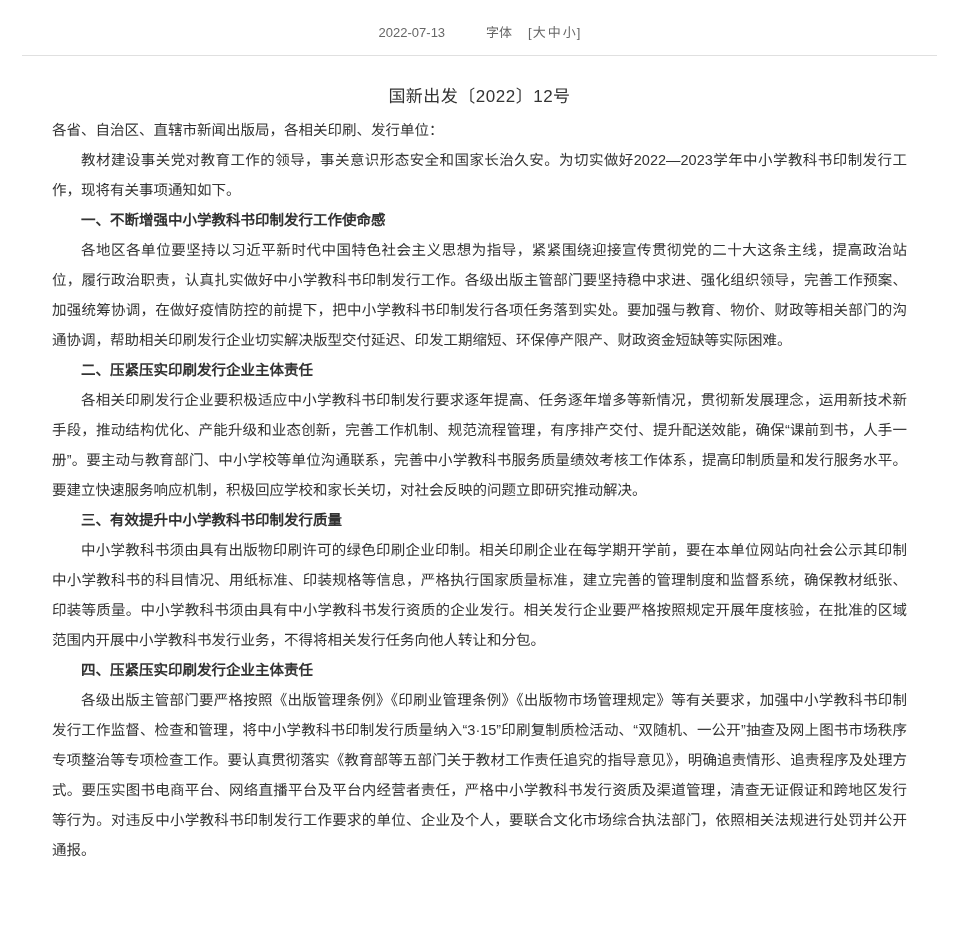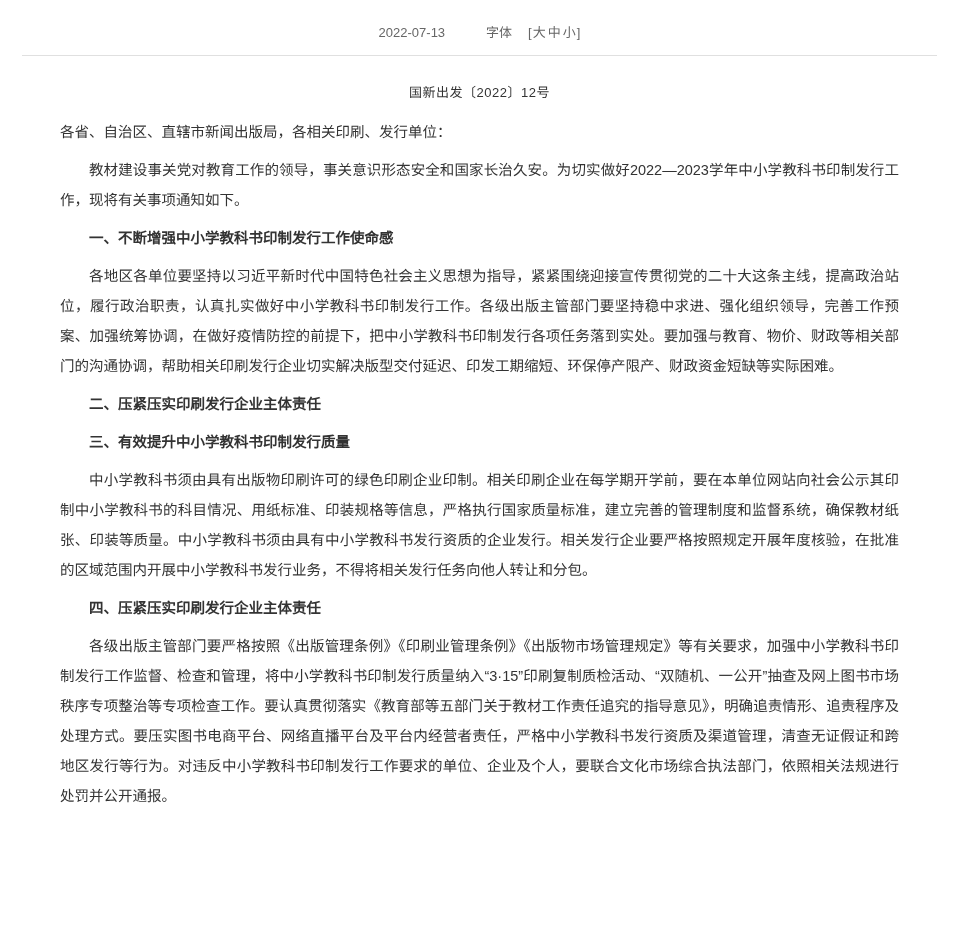--- a/index.html
+++ b/index.html
@@ -50,35 +50,35 @@
     color: #666666;
     text-decoration: none;
     margin: 0 1px;
   }
   .divider {
     border-top: 1px solid #e0e0e0;
     margin: 0 22px;
   }
   .doc-number {
     text-align: center;
-    font-size: 13px;
+    font-size: 17px;
     color: #333333;
     padding-top: 26px;
     padding-bottom: 8px;
     letter-spacing: 0.5px;
   }
   .content {
     padding: 0 52px 24px 52px;
     font-size: 14.5px;
     line-height: 30px;
     color: #333333;
     text-align: justify;
   }
   .content p {
-    margin: 8px;
+    margin: 0;
     padding: 0;
   }
   .content p.indent {
     text-indent: 2em;
   }
   .content p.section {
     text-indent: 2em;
     font-weight: bold;
   }
   .content p.plain {
@@ -98,20 +98,21 @@
   <div class="divider"></div>
 
   <div class="doc-number">国新出发〔2022〕12号</div>
 
   <div class="content">
     <p class="plain">各省、自治区、直辖市新闻出版局，各相关印刷、发行单位：</p>
     <p class="indent">教材建设事关党对教育工作的领导，事关意识形态安全和国家长治久安。为切实做好2022—2023学年中小学教科书印制发行工作，现将有关事项通知如下。</p>
     <p class="section">一、不断增强中小学教科书印制发行工作使命感</p>
     <p class="indent">各地区各单位要坚持以习近平新时代中国特色社会主义思想为指导，紧紧围绕迎接宣传贯彻党的二十大这条主线，提高政治站位，履行政治职责，认真扎实做好中小学教科书印制发行工作。各级出版主管部门要坚持稳中求进、强化组织领导，完善工作预案、加强统筹协调，在做好疫情防控的前提下，把中小学教科书印制发行各项任务落到实处。要加强与教育、物价、财政等相关部门的沟通协调，帮助相关印刷发行企业切实解决版型交付延迟、印发工期缩短、环保停产限产、财政资金短缺等实际困难。</p>
     <p class="section">二、压紧压实印刷发行企业主体责任</p>
+    <p class="indent">各相关印刷发行企业要积极适应中小学教科书印制发行要求逐年提高、任务逐年增多等新情况，贯彻新发展理念，运用新技术新手段，推动结构优化、产能升级和业态创新，完善工作机制、规范流程管理，有序排产交付、提升配送效能，确保“课前到书，人手一册”。要主动与教育部门、中小学校等单位沟通联系，完善中小学教科书服务质量绩效考核工作体系，提高印制质量和发行服务水平。要建立快速服务响应机制，积极回应学校和家长关切，对社会反映的问题立即研究推动解决。</p>
     <p class="section">三、有效提升中小学教科书印制发行质量</p>
     <p class="indent">中小学教科书须由具有出版物印刷许可的绿色印刷企业印制。相关印刷企业在每学期开学前，要在本单位网站向社会公示其印制中小学教科书的科目情况、用纸标准、印装规格等信息，严格执行国家质量标准，建立完善的管理制度和监督系统，确保教材纸张、印装等质量。中小学教科书须由具有中小学教科书发行资质的企业发行。相关发行企业要严格按照规定开展年度核验，在批准的区域范围内开展中小学教科书发行业务，不得将相关发行任务向他人转让和分包。</p>
     <p class="section">四、压紧压实印刷发行企业主体责任</p>
     <p class="indent">各级出版主管部门要严格按照《出版管理条例》《印刷业管理条例》《出版物市场管理规定》等有关要求，加强中小学教科书印制发行工作监督、检查和管理，将中小学教科书印制发行质量纳入“3·15”印刷复制质检活动、“双随机、一公开”抽查及网上图书市场秩序专项整治等专项检查工作。要认真贯彻落实《教育部等五部门关于教材工作责任追究的指导意见》，明确追责情形、追责程序及处理方式。要压实图书电商平台、网络直播平台及平台内经营者责任，严格中小学教科书发行资质及渠道管理，清查无证假证和跨地区发行等行为。对违反中小学教科书印制发行工作要求的单位、企业及个人，要联合文化市场综合执法部门，依照相关法规进行处罚并公开通报。</p>
 
   </div>
 
 </div>
 
 </body></html>

